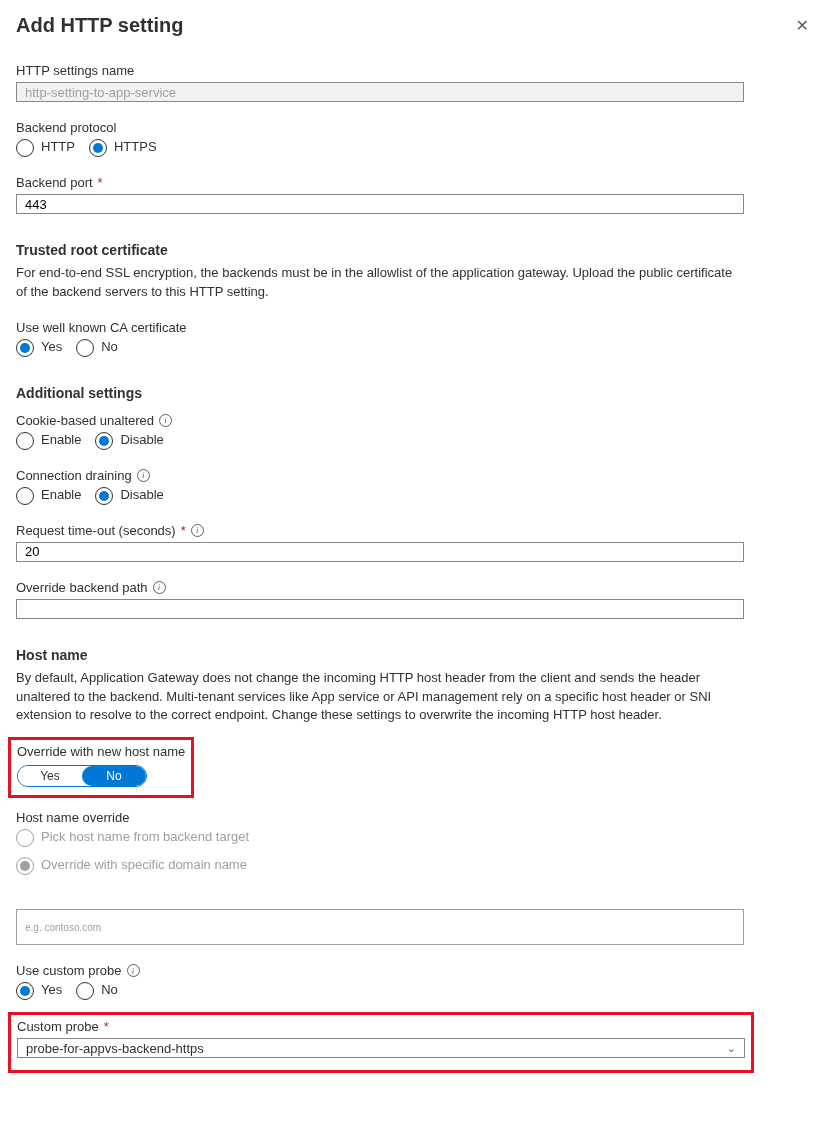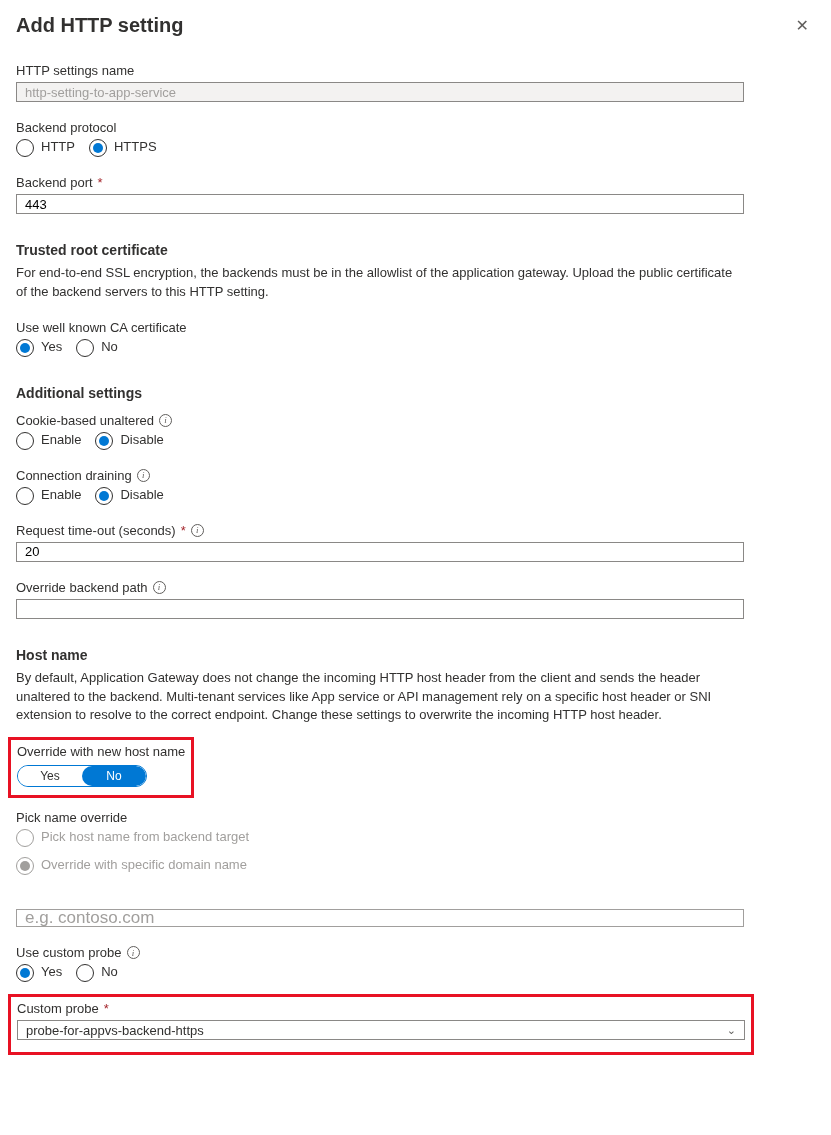--- a/index.html
+++ b/index.html
@@ -50,22 +50,22 @@
   .toggle {
     margin-top: 6px; width: 130px; height: 22px; border: 1px solid #0078d4;
     border-radius: 11px; display: flex; overflow: hidden; cursor: pointer; position: relative;
   }
   .toggle-half {
     flex: 1; display: flex; align-items: center; justify-content: center;
     font-size: 12px; color: #323130; background: #fff;
   }
   .toggle-half.active { background: #0078d4; color: #fff; border-radius: 11px; }
   .disabled-input {
-    width: 728px; height: 18px; border: 1px solid #a19f9d; padding: 8px 8px;
-    font-size: 17px; color: #a19f9d; background: #fff; display: flex; align-items: center;
+    width: 728px; height: 36px; border: 1px solid #a19f9d; padding: 8px 8px;
+    font-size: 10px; color: #a19f9d; background: #fff; display: flex; align-items: center;
   }
   .vspace-large { margin-top: 34px; }
 </style>
 </head>
 <body>
 
 <div class="header">
   <div class="title">Add HTTP setting</div>
   <div class="close">✕</div>
 </div>
@@ -174,21 +174,21 @@
   <div class="highlight-box">
     <div class="field-label" style="margin-bottom:2px">Override with new host name</div>
     <div class="toggle">
       <div class="toggle-half">Yes</div>
       <div class="toggle-half active">No</div>
     </div>
   </div>
 </div>
 
 <div class="field tight">
-  <div class="field-label">Pick name override</div>
+  <div class="field-label">Host name override</div>
   <div class="radio-opt disabled" style="margin-top:4px">
     <span class="radio-circle"></span>
     <span>Pick host name from backend target</span>
   </div>
   <div class="radio-opt disabled" style="margin-top:10px">
     <span class="radio-circle sel"></span>
     <span>Override with specific domain name</span>
   </div>
 </div>
 

